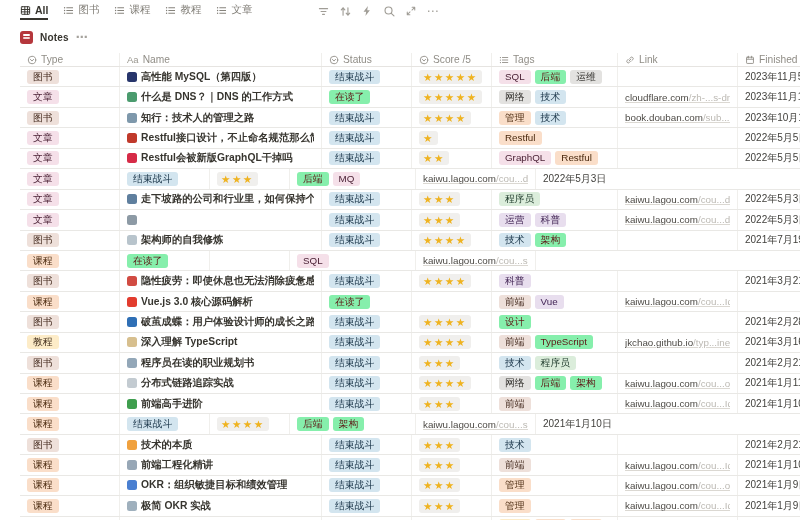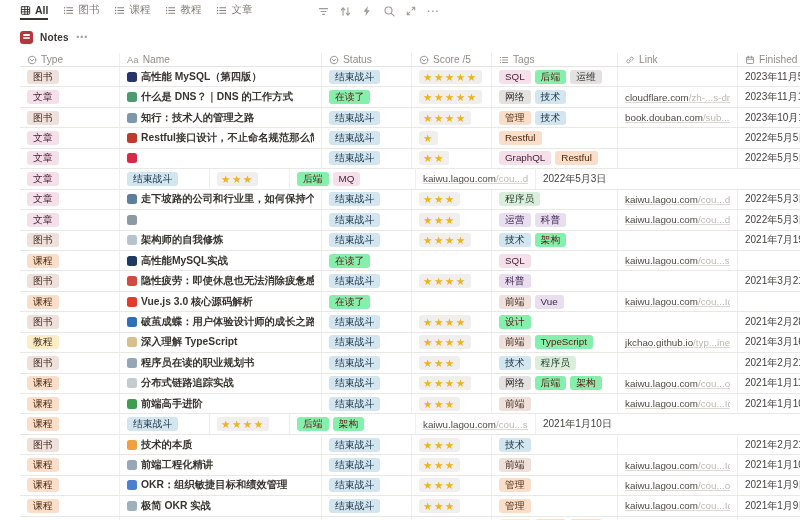--- a/index.html
+++ b/index.html
@@ -309,20 +309,21 @@
           <div class="td c-finished">
             <span class="date">2022年5月5日</span>
           </div>
         </div>
         <div class="tr">
           <div class="td c-type">
             <span class="badge pal-pink">文章</span>
           </div>
           <div class="td c-name">
             <span class="icon-chip" style="background: rgb(214, 43, 71);"></span>
+            <span class="nm">Restful会被新版GraphQL干掉吗</span>
           </div>
           <div class="td c-status">
             <span class="badge pal-blue">结束战斗</span>
           </div>
           <div class="td c-score">
             <span class="score-pill">★★</span>
           </div>
           <div class="td c-tags">
             <span class="badge pal-pink">GraphQL</span>
             <span class="badge pal-orange">Restful</span>
@@ -420,24 +421,20 @@
             <span class="badge pal-red">架构</span>
           </div>
           <div class="td c-link"></div>
           <div class="td c-finished">
             <span class="date">2021年7月19日</span>
           </div>
         </div>
         <div class="tr">
           <div class="td c-type">
             <span class="badge pal-orange">课程</span>
-          </div>
-          <div class="td c-name">
-            <span class="icon-chip" style="background: rgb(31, 58, 95);"></span>
-            <span class="nm">高性能MySQL实战</span>
           </div>
           <div class="td c-status">
             <span class="badge pal-red">在读了</span>
           </div>
           <div class="td c-score"></div>
           <div class="td c-tags">
             <span class="badge pal-pink">SQL</span>
           </div>
           <div class="td c-link">
             <span class="link-text"><span class="link-domain">kaiwu.lagou.com</span><span class="link-path">/cou...seId=5</span></span>

